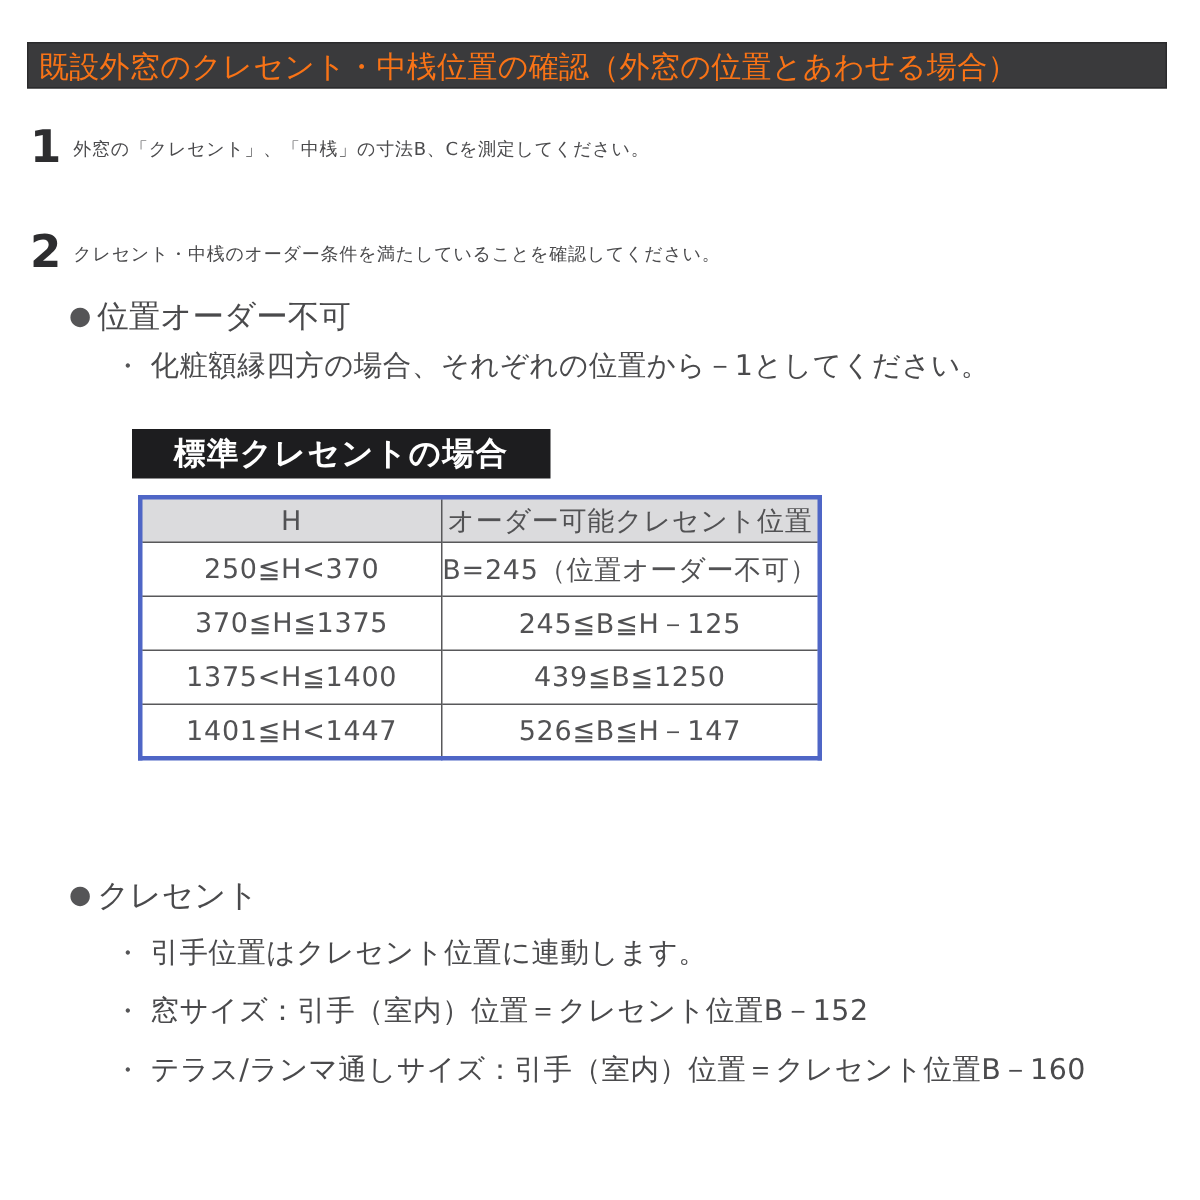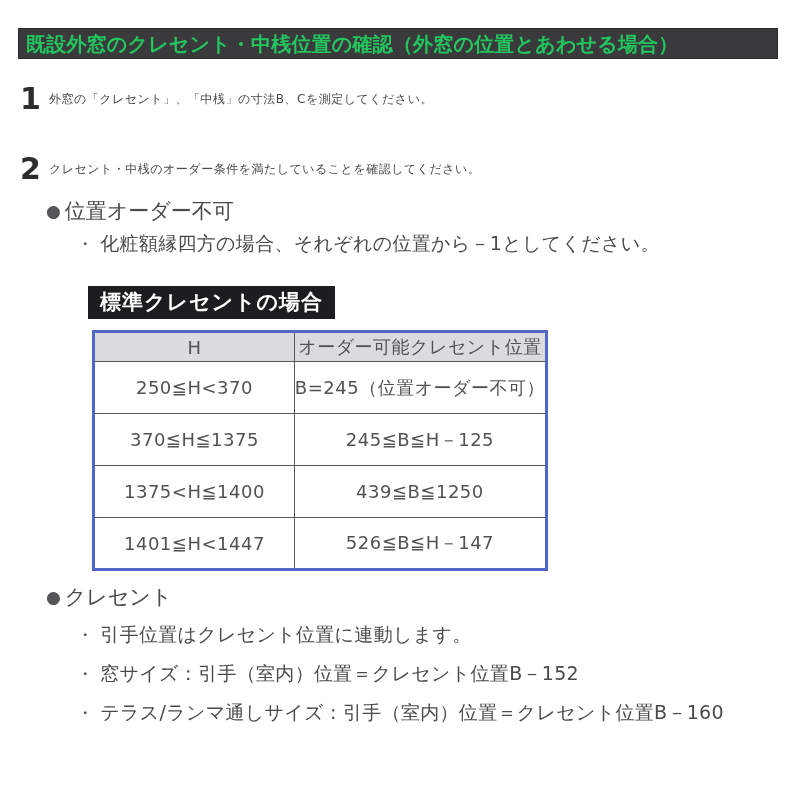--- a/index.html
+++ b/index.html
@@ -2,21 +2,21 @@
 <html lang="ja"><head>
 <meta charset="utf-8">
 <style>
   * { margin:0; padding:0; box-sizing:border-box; }
   html,body { width:800px; height:800px; background:#ffffff;
     font-family:"DejaVu Sans", sans-serif; }
   .page { position:relative; width:800px; height:800px; overflow:hidden; }
 
   .title-bar{
     position:absolute; left:18px; top:28px; width:760px; height:31px;
-    background:#3a3a3c; color:#22c55e; font-weight:bold; font-size:20px;
+    background:#3a3a3c; color:#f97316; font-weight:normal; font-size:20px;
     line-height:31px; padding-left:7px; letter-spacing:0.2px;
     border:1px solid #2a2a2c; white-space:nowrap;
   }
 
   .step{ position:absolute; left:20px; display:flex; align-items:center; gap:8px; white-space:nowrap; }
   .step-1{ top:84px; }
   .step-2{ top:154px; }
   .step-num{ font-size:30px; font-weight:bold; color:#2d2d2f; line-height:30px; }
   .step-text{ font-size:12px; color:#4a4a4c; letter-spacing:0.5px; }
 
@@ -30,34 +30,34 @@
     font-size:19px; color:#4a4a4c; letter-spacing:0.3px; white-space:nowrap; }
   .sub-bullet .dot-glyph{ font-size:18px; color:#555557; }
   .crescent-note{ left:76px; top:231px; }
   .handle-b0{ left:76px; top:622px; }
   .handle-b1{ left:76px; top:661px; }
   .handle-b2{ left:76px; top:700px; }
 
   .black-label{
     position:absolute; left:88px; top:286px; height:33px; line-height:33px;
     background:#1d1d1f; color:#ffffff; font-weight:bold; font-size:21px;
-    padding:0 12px; letter-spacing:1px; white-space:nowrap;
+    padding:0 28px; letter-spacing:1px; white-space:nowrap;
   }
 
   table.crescent-table{
     position:absolute; left:92px; top:330px; width:456px;
     border-collapse:collapse; background:#ffffff;
     border:3px solid #4f66c6;
   }
   .crescent-table th{
     background:#dbdbdd; font-weight:normal; font-size:18px; color:#525254;
     height:30px; border:1px solid #58585a; text-align:center; letter-spacing:0.5px;
   }
   .crescent-table td{
-    font-size:18px; color:#525254; height:52px; border:1px solid #58585a;
+    font-size:18px; color:#525254; height:36px; border:1px solid #58585a;
     text-align:center; letter-spacing:0.5px; white-space:nowrap;
   }
   .crescent-table .col-h{ width:210px; }
 </style>
 </head>
 <body>
 
 <div class="page">
 
   <div class="title-bar">

